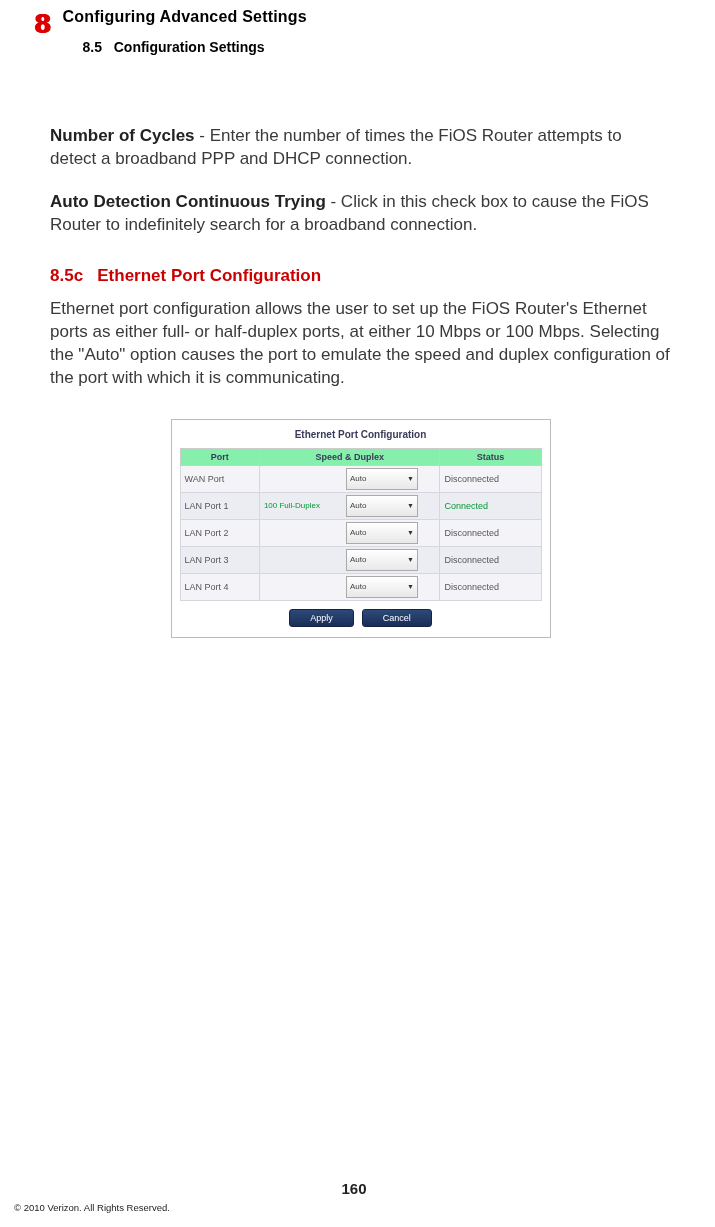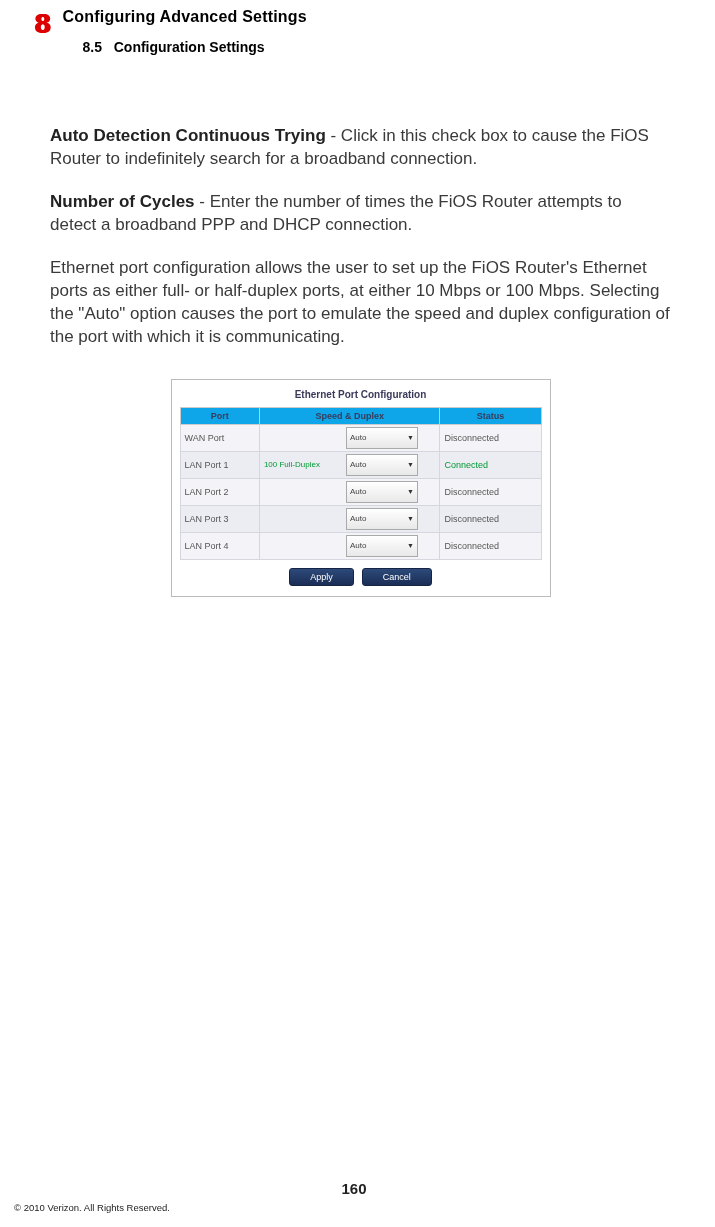--- a/index.html
+++ b/index.html
@@ -61,21 +61,21 @@
     }
     .fig-title {
       text-align: center;
       font-weight: 700;
       color: #3a3a5a;
       font-size: 10px;
       margin-bottom: 6px;
     }
     .fig-table { width: 100%; border-collapse: collapse; }
     .fig-table th {
-      background: #0ea5e9;
+      background: #86efac;
       font-weight: 700;
       color: #3a3a5a;
       border: 1px solid #ccc;
       padding: 2px 4px;
       font-size: 9px;
     }
     .fig-table td {
       border: 1px solid #d6d6de;
       padding: 2px 4px;
       height: 14px;
@@ -141,26 +141,30 @@
     <div class="section-title">
       <span class="secnum">8.5</span>
       <span>&nbsp;</span>
       <span>Configuration Settings</span>
     </div>
   </div>
 </div>
 
 <div class="content">
   <p class="para">
+    <span class="term">Number of Cycles</span><span> - Enter the number of times the FiOS Router attempts to detect a broadband PPP and DHCP connection.</span>
+  </p>
+  <p class="para">
     <span class="term">Auto Detection Continuous Trying</span><span> - Click in this check box to cause the FiOS Router to indefinitely search for a broadband connection.</span>
   </p>
-  <p class="para">
-    <span class="term">Number of Cycles</span><span> - Enter the number of times the FiOS Router attempts to detect a broadband PPP and DHCP connection.</span>
-  </p>
-
+
+  <div class="subsection-heading">
+    <span>8.5c</span>
+    <span>&nbsp;&nbsp;</span><span>Ethernet Port Configuration</span>
+  </div>
   <p class="para">Ethernet port configuration allows the user to set up the FiOS Router's Ethernet ports as either full- or half-duplex ports, at either 10 Mbps or 100 Mbps. Selecting the "Auto" option causes the port to emulate the speed and duplex configuration of the port with which it is communicating.</p>
 
   <div class="figure-wrap">
     <div class="figure">
       <div class="fig-title">Ethernet Port Configuration</div>
       <table class="fig-table">
         <thead>
           <tr>
             <th style="width:22%">Port</th>
             <th style="width:50%">Speed &amp; Duplex</th>

